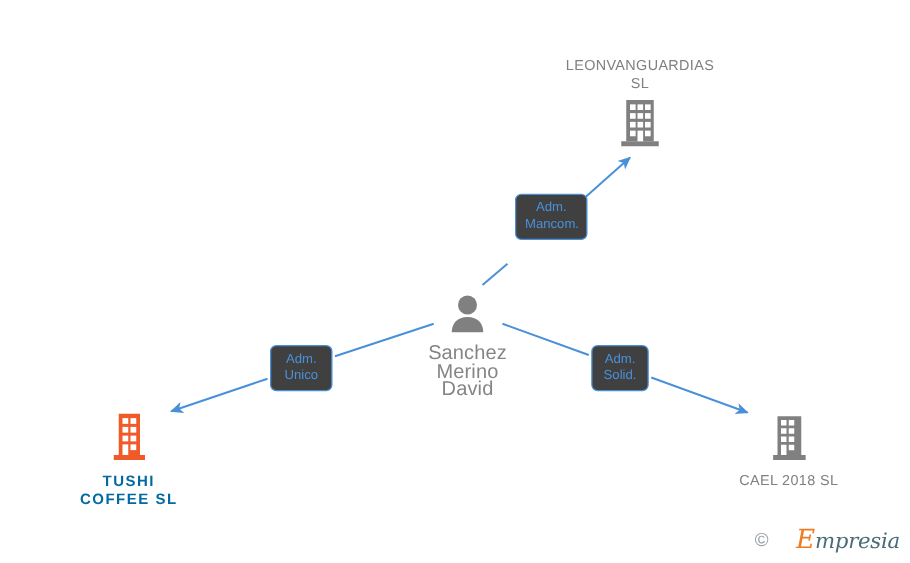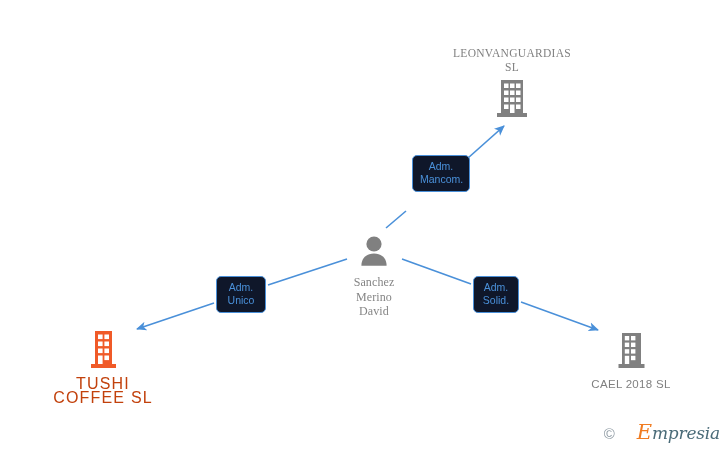--- a/index.html
+++ b/index.html
@@ -38,43 +38,42 @@
     margin: 0 auto;
   }
   .node-label {
     color: #808080;
     font-size: 11.5px;
     line-height: 14px;
     letter-spacing: 0.3px;
     white-space: pre-line;
   }
   .node-label.bold {
-    font-weight: normal;
+    font-weight: bold;
     letter-spacing: 1.2px;
-    font-size: 16px;
-    color: #c2410c;
+    font-size: 12px;
+    color: #0369a1;
   }
   .node-label.person {
     letter-spacing: 0.1px;
-    font-size: 12px;
+    font-size: 16px;
     line-height: 14.5px;
     color: #858585;
-    font-family: Liberation Serif, serif;
   }
 
   
   .node.title-top .node-label { margin-bottom: 4px; }
   .node.title-bottom .node-label { margin-top: 3px; }
 
   
   .rel-chip {
     position: absolute;
     border: 1.3px solid #4a90d9;
     border-radius: 5px;
-    background: #0f172a;
+    background: #404040;
     color: #4a90d9;
     font-size: 10.5px;
     line-height: 13px;
     text-align: center;
     padding: 4px 7px 5px 7px;
     white-space: pre-line;
     box-sizing: border-box;
   }
 
   
@@ -127,21 +126,21 @@
       <line class="edge-line" x1="347" y1="259" x2="268" y2="285" stroke="#4a90d9" stroke-width="1.6"></line>
       <line class="edge-line" x1="214" y1="303" x2="137" y2="329" stroke="#4a90d9" stroke-width="1.6" marker-end="url(#arrow)"></line>
     </g>
 
     <g>
       <line class="edge-line" x1="402" y1="259" x2="471" y2="284" stroke="#4a90d9" stroke-width="1.6"></line>
       <line class="edge-line" x1="521" y1="302" x2="598" y2="330" stroke="#4a90d9" stroke-width="1.6" marker-end="url(#arrow)"></line>
     </g>
   </svg>
 
-  <div class="node title-top" style="left:512px; top:46px;font-family:Liberation Serif, serif;">
+  <div class="node title-top" style="left:512px; top:46px;">
     <div class="node-label">LEONVANGUARDIAS
 SL</div>
     <span class="icon">
       <svg width="38" height="40" viewBox="0 0 38 40" xmlns="http://www.w3.org/2000/svg">
         <g fill="#808080">
           <rect x="8" y="2" width="22" height="33"></rect>
           <rect x="4" y="35" width="30" height="4"></rect>
         </g>
         <g fill="#ffffff">
           <rect x="11" y="5.5" width="4.5" height="4.5"></rect>

